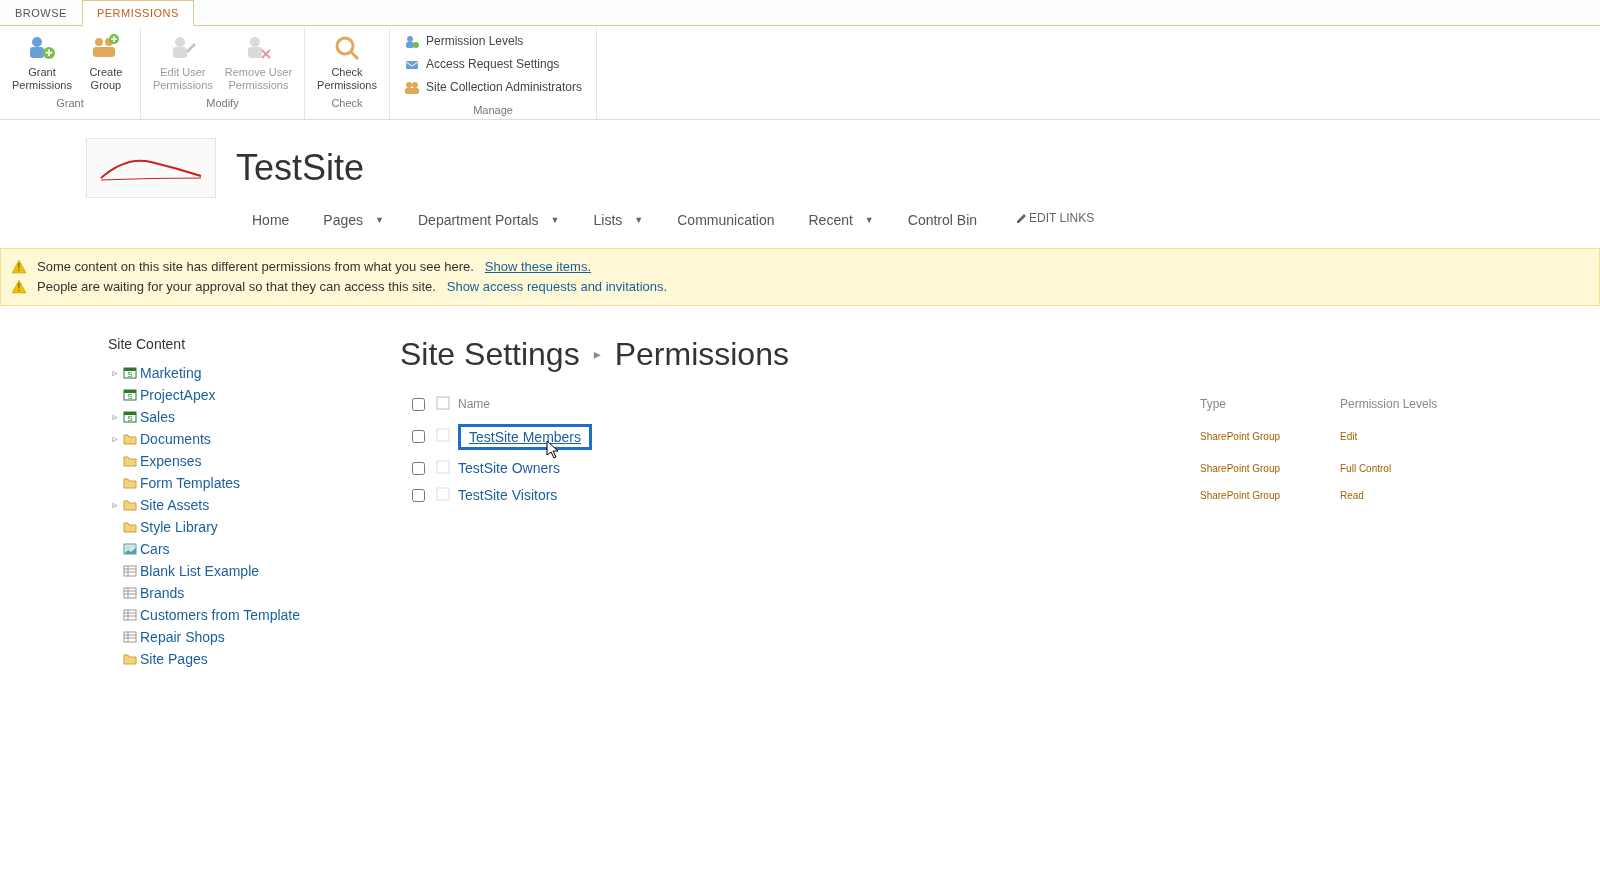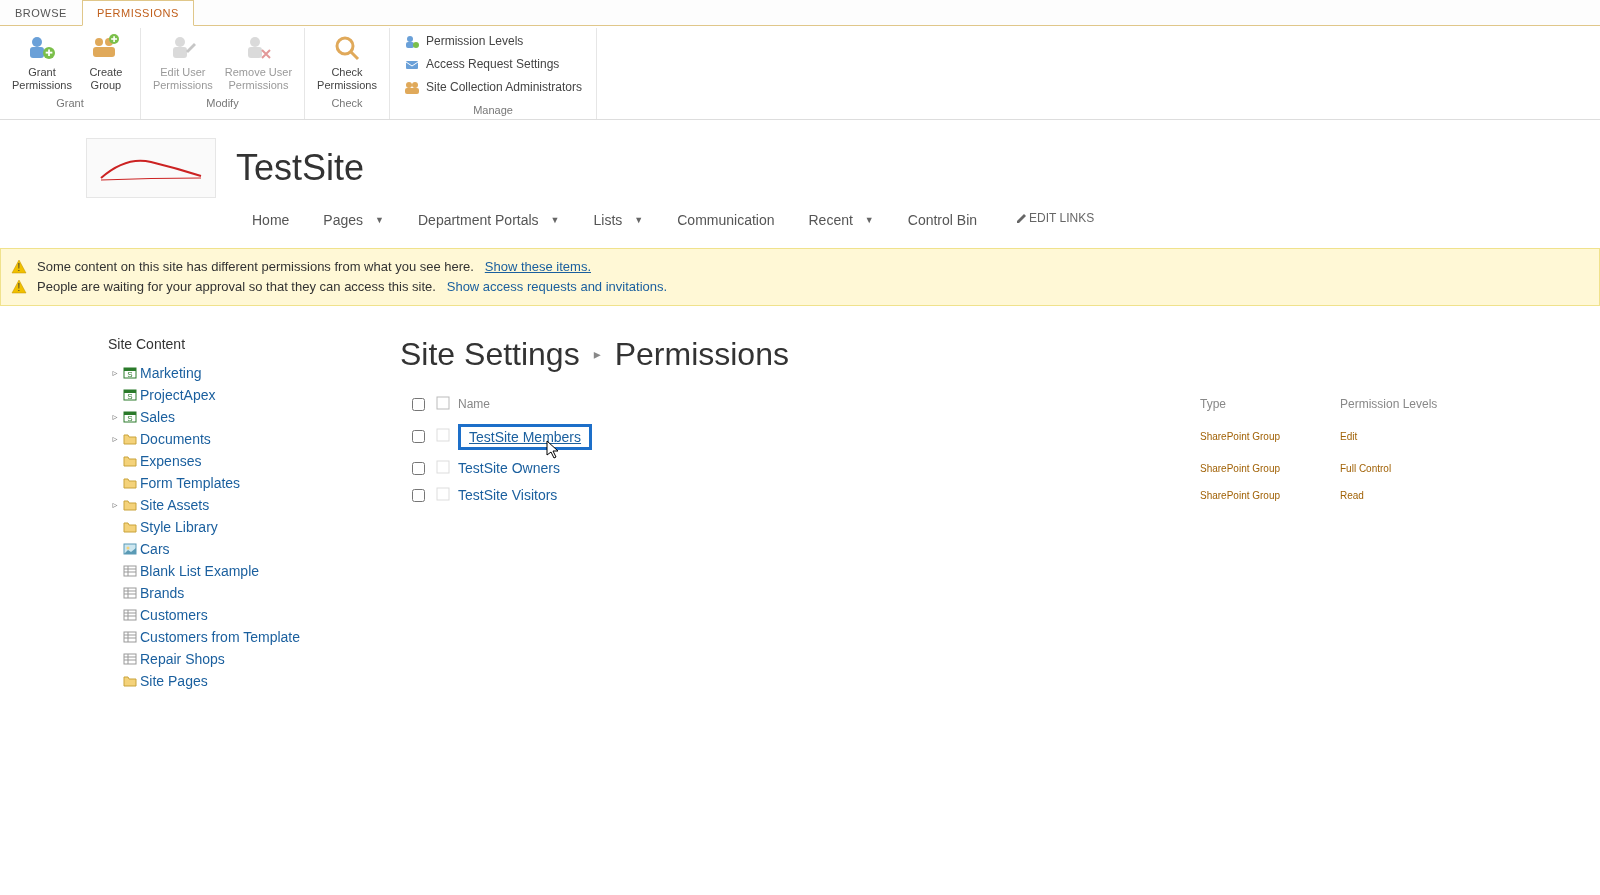--- a/index.html
+++ b/index.html
@@ -369,32 +369,20 @@
           <span class="tw"></span>
           <span class="ticon">
             <svg width="16" height="16" viewBox="0 0 16 16">
               <rect x="2" y="3" width="12" height="10" fill="#fff" stroke="#999"></rect>
               <line x1="2" y1="6" x2="14" y2="6" stroke="#999"></line>
               <line x1="2" y1="9" x2="14" y2="9" stroke="#999"></line>
               <line x1="6" y1="3" x2="6" y2="13" stroke="#999"></line>
             </svg>
           </span>
           <a>Brands</a>
-        </li>
-        <li>
-          <span class="tw"></span>
-          <span class="ticon">
-            <svg width="16" height="16" viewBox="0 0 16 16">
-              <rect x="2" y="3" width="12" height="10" fill="#fff" stroke="#999"></rect>
-              <line x1="2" y1="6" x2="14" y2="6" stroke="#999"></line>
-              <line x1="2" y1="9" x2="14" y2="9" stroke="#999"></line>
-              <line x1="6" y1="3" x2="6" y2="13" stroke="#999"></line>
-            </svg>
-          </span>
-          <a>Customers</a>
         </li>
         <li>
           <span class="tw"></span>
           <span class="ticon">
             <svg width="16" height="16" viewBox="0 0 16 16">
               <rect x="2" y="3" width="12" height="10" fill="#fff" stroke="#999"></rect>
               <line x1="2" y1="6" x2="14" y2="6" stroke="#999"></line>
               <line x1="2" y1="9" x2="14" y2="9" stroke="#999"></line>
               <line x1="6" y1="3" x2="6" y2="13" stroke="#999"></line>
             </svg>

